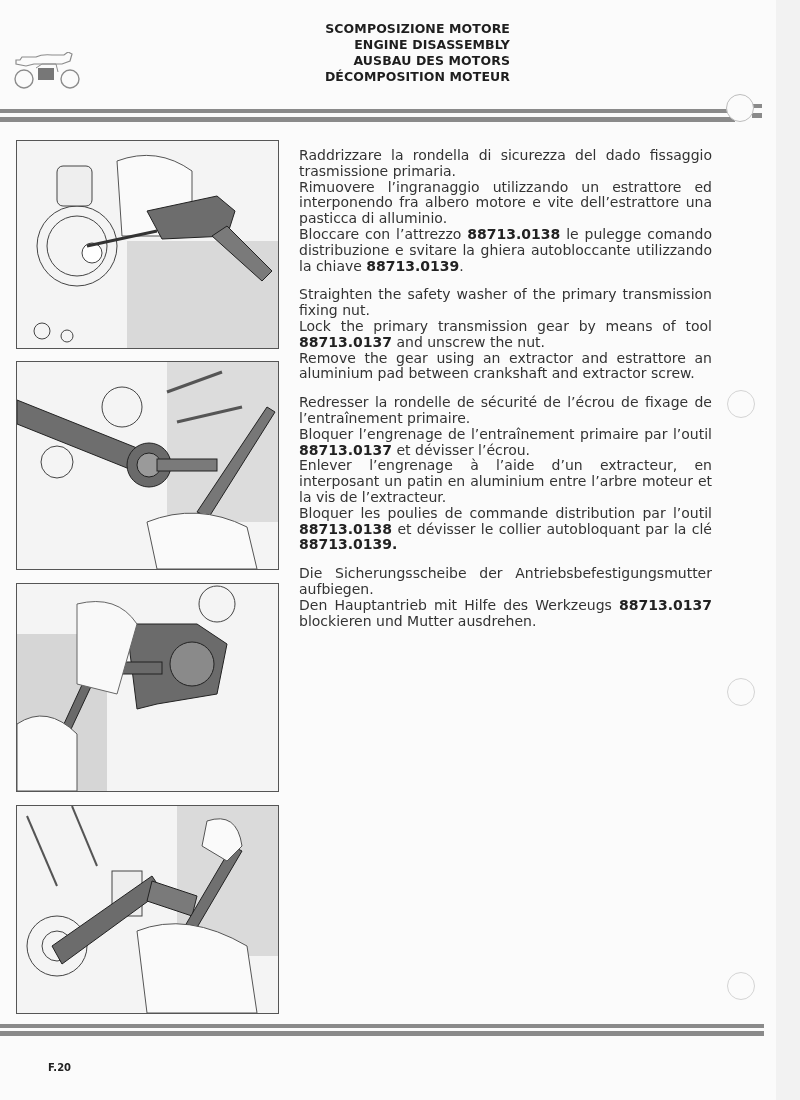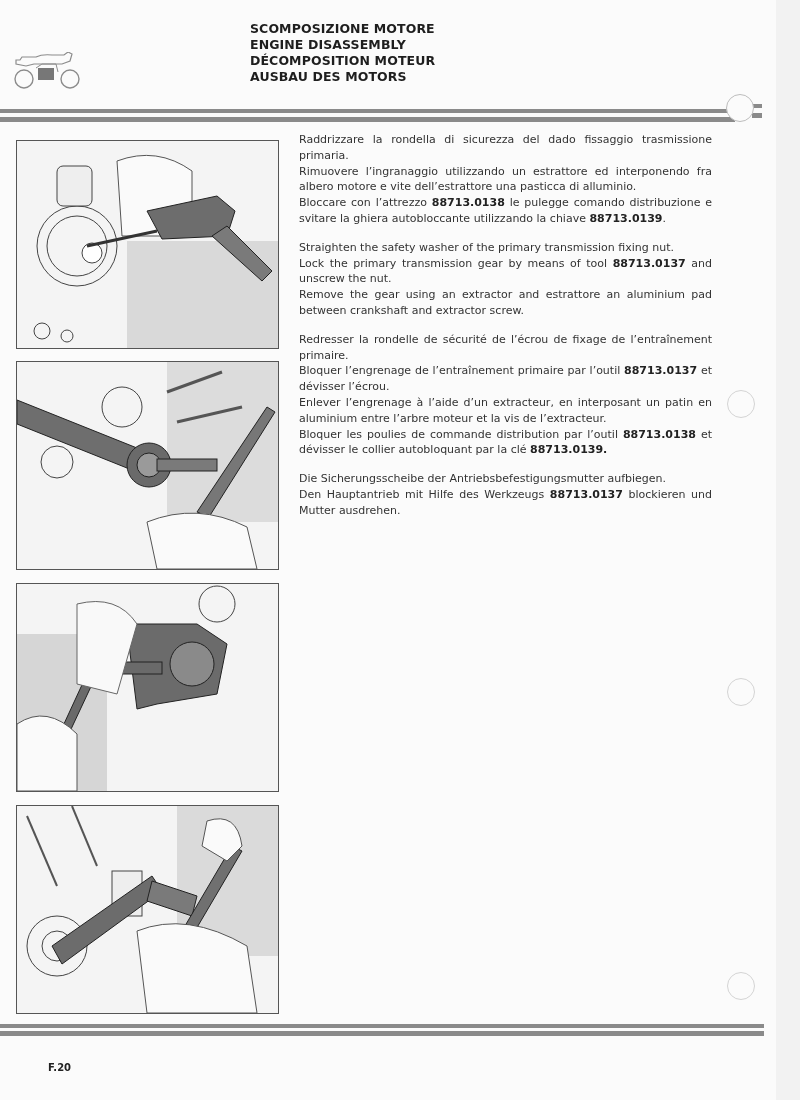--- a/index.html
+++ b/index.html
@@ -7,37 +7,37 @@
       width: 800px; height: 1100px; position: relative; overflow: hidden;
       background: #fbfbfb; color: #2a2a2a;
       font-family: "DejaVu Sans", sans-serif;
     }
     .edge-right {
       position: absolute; left: 776px; top: 0; width: 24px; height: 1100px;
       background: #f2f2f2;
     }
     .title {
       position: absolute; left: 250px; top: 21px; width: 260px;
-      text-align: left; font-weight: bold; font-size: 12.5px; line-height: 16px;
+      text-align: right; font-weight: bold; font-size: 12.5px; line-height: 16px;
       color: #1e1e1e; letter-spacing: 0.1px;
     }
     .logo { position: absolute; left: 12px; top: 52px; width: 70px; height: 40px; }
     .stripe { position: absolute; left: 0; background: #8a8a8a; }
     .tab-circle {
       position: absolute; width: 26px; height: 26px; border-radius: 50%;
       border: 1.5px solid #bdbdbd; background: #fbfbfb;
     }
     .figure {
       position: absolute; left: 16px; width: 261px; height: 207px;
       border: 1px solid #555; background: #ececec; overflow: hidden;
     }
     .figure svg { width: 100%; height: 100%; display: block; }
     .text-col {
-      position: absolute; left: 299px; top: 132px; width: 413px;
-      font-size: 11px; line-height: 15.8px; color: #333;
+      position: absolute; left: 299px; top: 148px; width: 413px;
+      font-size: 14px; line-height: 15.8px; color: #333;
       text-align: justify;
     }
     .para { margin: 0 0 13px 0; }
     .para span.tool { font-weight: bold; color: #222; }
     .footer-label {
       position: absolute; left: 16px; top: 1062px; font-weight: bold;
       font-size: 10px; color: #222; padding-left: 32px;
     }
   </style>
 </head>
@@ -51,22 +51,22 @@
     <circle cx="58" cy="27" r="9" fill="none" stroke="#8c8c8c" stroke-width="1.4"></circle>
     <path d="M4 8 L8 8 L10 5 L24 5 Q30 2 40 3 L52 3 L56 0 L60 2 L58 9 L50 12 L22 12 L14 14 L4 12 Z" fill="none" stroke="#8c8c8c" stroke-width="1.2"></path>
     <rect x="26" y="16" width="16" height="12" fill="#777"></rect>
     <path d="M24 16 L30 12 L44 12 L46 20" fill="none" stroke="#8c8c8c" stroke-width="1"></path>
   </svg>
 </div>
 
 <div class="title">
   <div>SCOMPOSIZIONE MOTORE</div>
   <div>ENGINE DISASSEMBLY</div>
+  <div>AUSBAU DES MOTORS</div>
   <div>DÉCOMPOSITION MOTEUR</div>
-  <div>AUSBAU DES MOTORS</div>
 </div>
 
 <div class="stripe" style="top:109px;width:735px;height:4px;"></div>
 <div class="stripe" style="top:117px;width:735px;height:5px;"></div>
 <div class="stripe" style="left:752px;top:104px;width:10px;height:4px;"></div>
 <div class="stripe" style="left:752px;top:113px;width:10px;height:5px;"></div>
 <div class="tab-circle" style="left:726px;top:94px;"></div>
 
 <div class="tab-circle" style="left:727px;top:390px;border-color:#d4d4d4;"></div>
 <div class="tab-circle" style="left:727px;top:678px;border-color:#d4d4d4;"></div>

